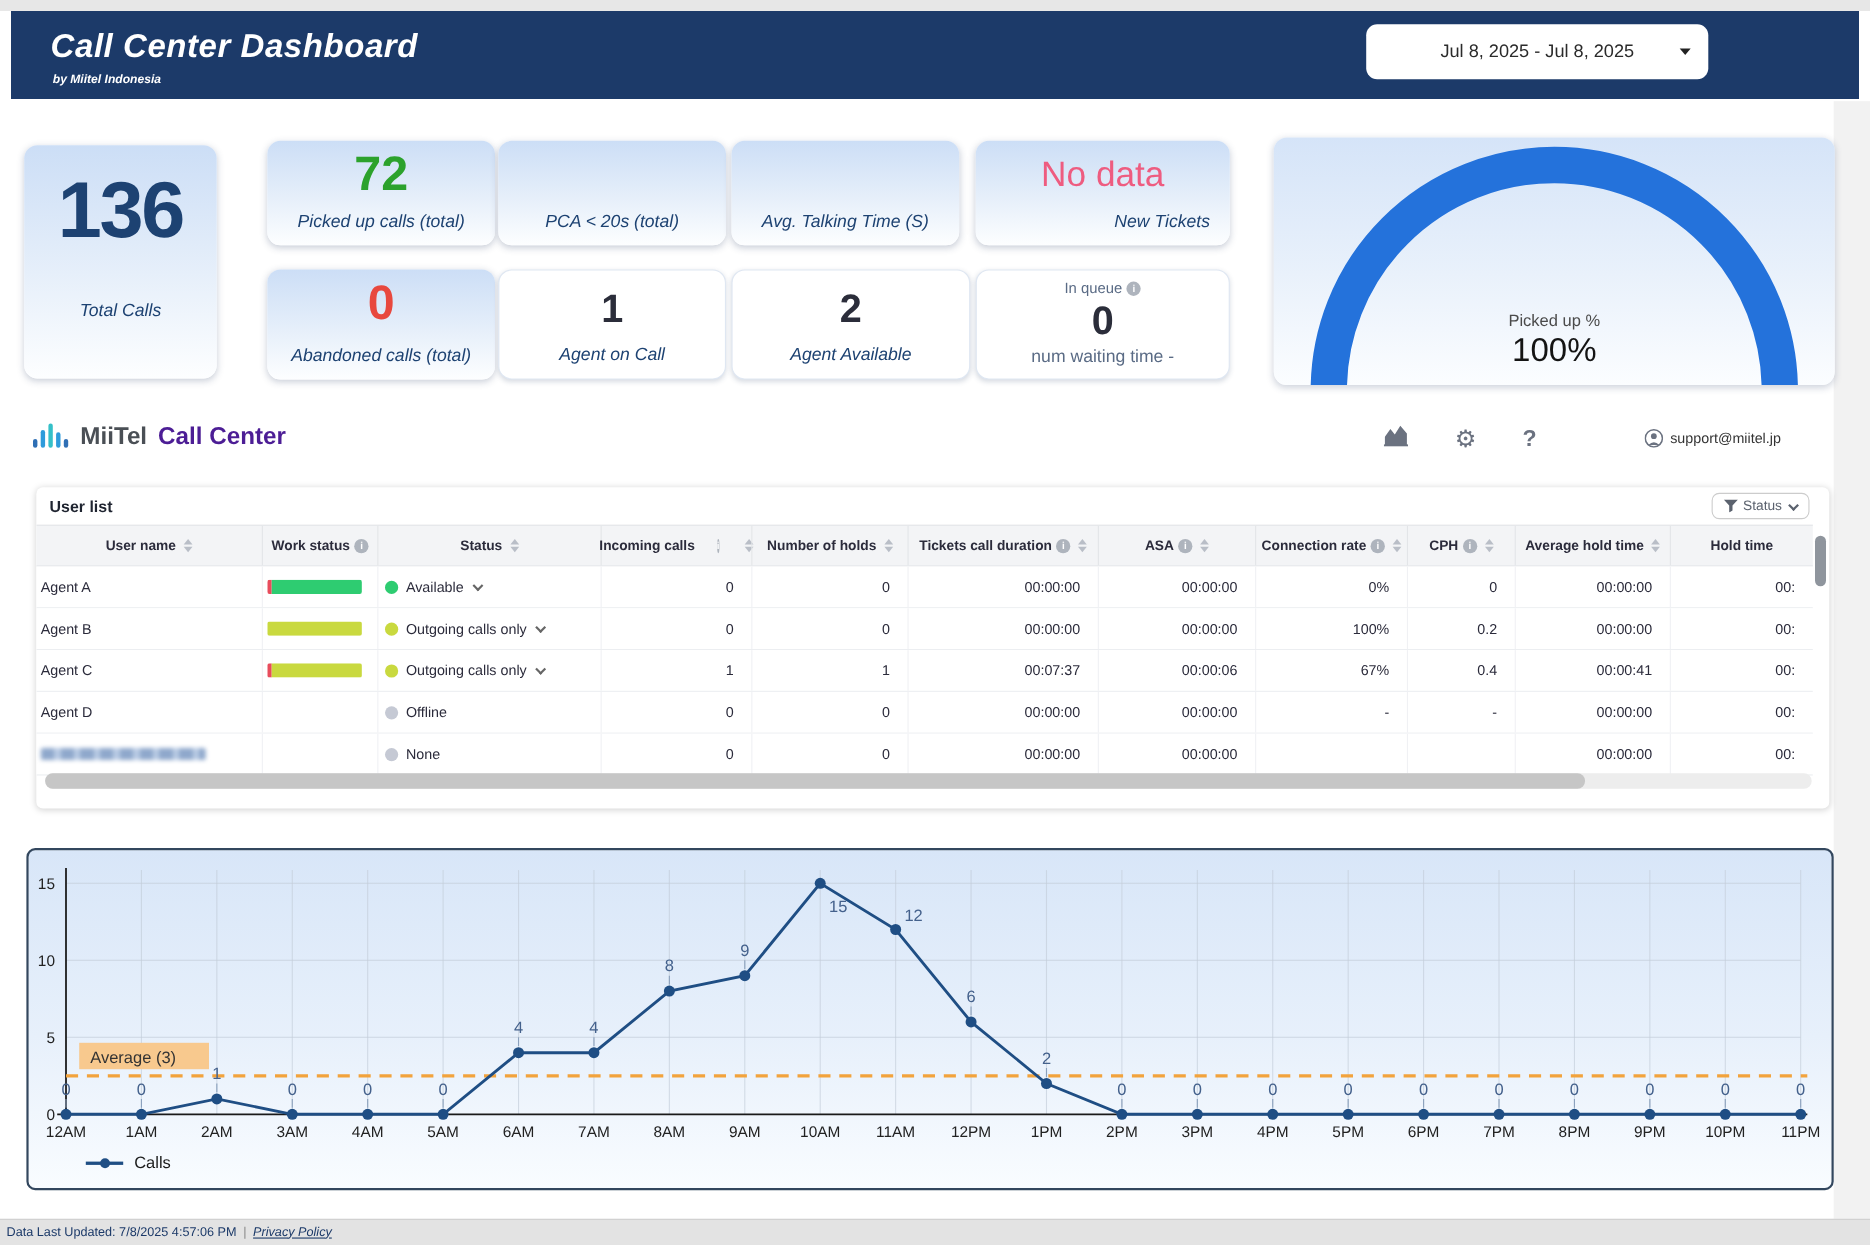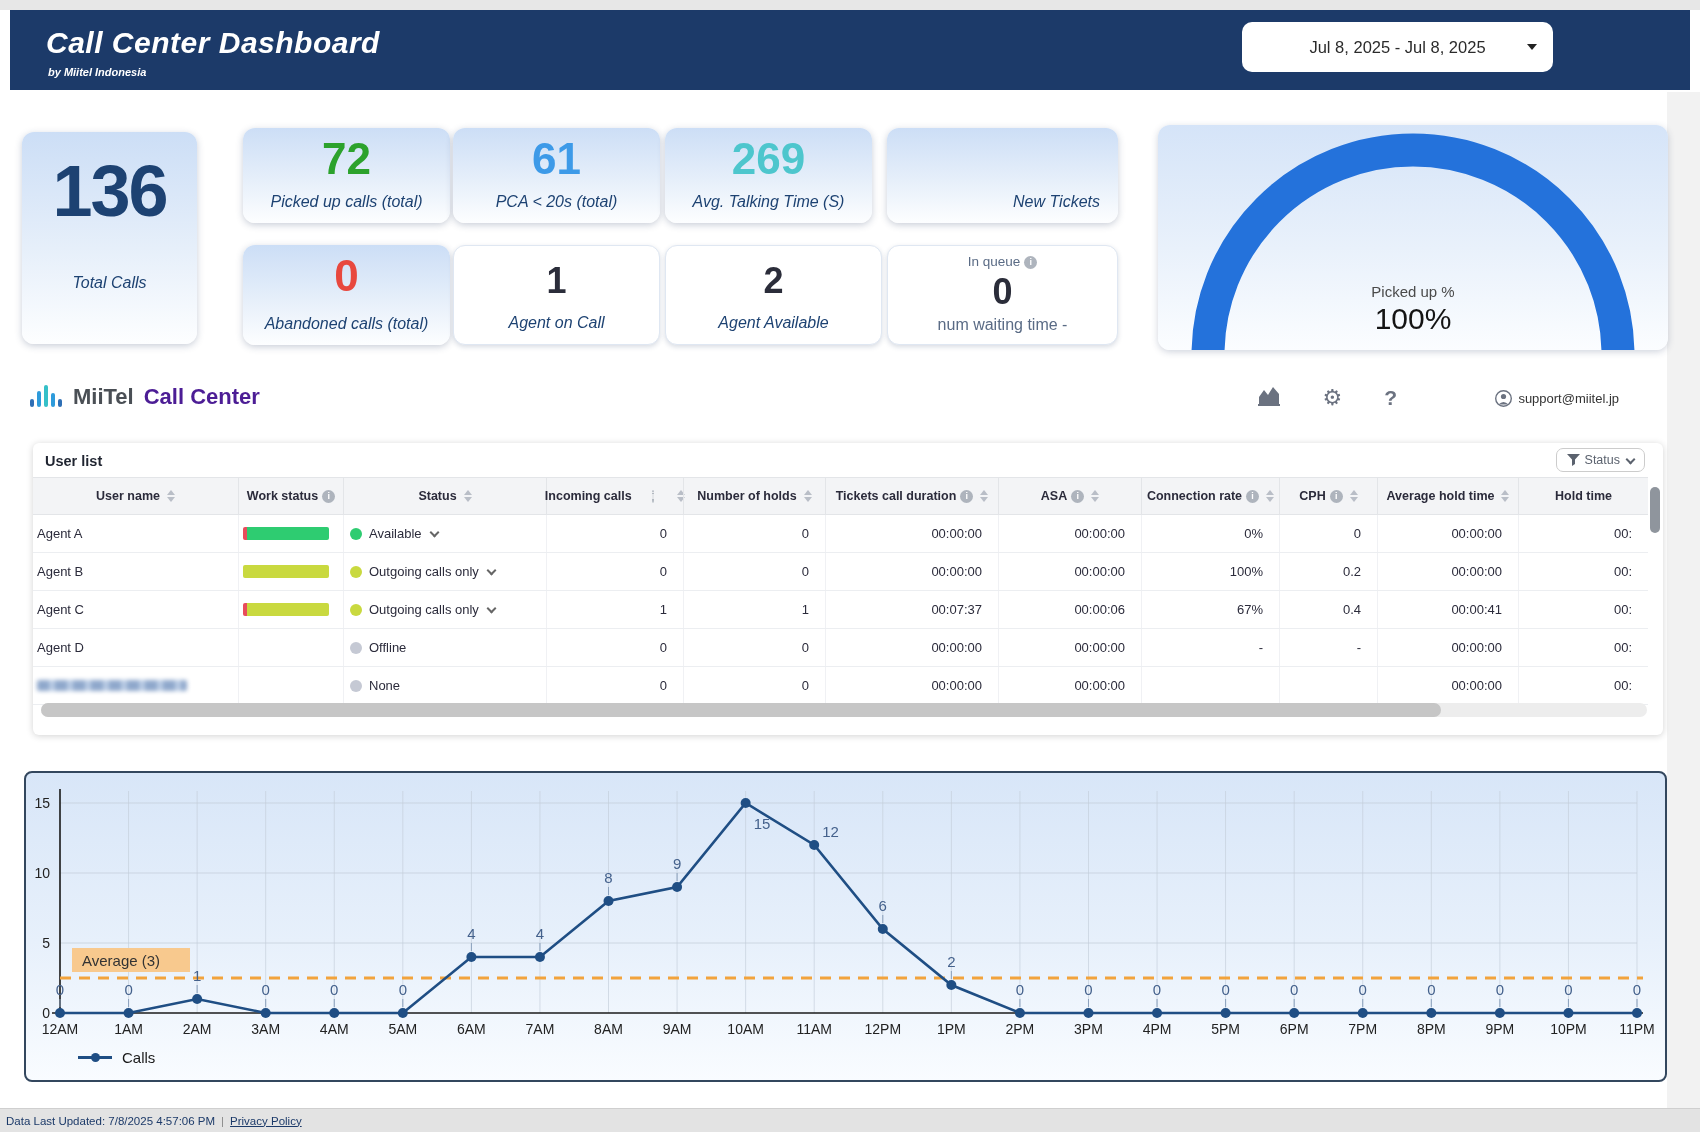--- a/index.html
+++ b/index.html
@@ -97,21 +97,21 @@
   .chartpanel svg { position:absolute; left:0; top:0; }
   .legend { position:absolute; left:52px; top:276px; display:flex; align-items:center; gap:10px; cursor:pointer; }
   .leg-line { position:relative; width:34px; height:3px; background:#1f4e84; }
   .leg-line::after { content:""; position:absolute; left:13px; top:-3px; width:9px; height:9px; border-radius:50%; background:#1f4e84; }
   .legend span.lg { font-size:15px; color:#1a1a1a; }
 
   
   .footer { position:absolute; left:0; top:1108px; width:1700px; height:24px; background:#e3e3e3; border-top:1px solid #cfcfcf;
             display:flex; align-items:center; padding-left:6px; font-size:11.5px; color:#1c3a69; gap:6px; }
   .footer .sep { color:#8a8a8a; }
-  .footer a { color:#1c3a69; text-decoration:underline; cursor:pointer; }
+  .footer a { color:#1c3a69; text-decoration:underline; cursor:pointer;font-style:italic; }
 </style>
 </head>
 <body>
 
 <div class="topstrip"></div>
 <div class="right-gutter"></div>
 
 <div class="header">
   <div class="title">Call Center Dashboard</div>
   <div class="subtitle">by Miitel Indonesia</div>
@@ -123,28 +123,27 @@
 
 <div class="card grad c1">
   <div class="big">136</div>
   <div class="lbl">Total Calls</div>
 </div>
 <div class="card grad row1 c2">
   <div class="val green">72</div>
   <div class="lbl bottom">Picked up calls (total)</div>
 </div>
 <div class="card grad row1 c3">
-  <div class="val blue">61</div>
   <div class="lbl bottom">PCA &lt; 20s (total)</div>
 </div>
 <div class="card grad row1 c4">
-  <div class="val teal">269</div>
   <div class="lbl bottom">Avg. Talking Time (S)</div>
 </div>
 <div class="card grad row1 c5">
+  <div class="nodata pink">No data</div>
   <div class="lbl bottom">New Tickets</div>
 </div>
 <div class="card grad row2 c6">
   <div class="val red">0</div>
   <div class="lbl bottom">Abandoned calls (total)</div>
 </div>
 <div class="card plain row2 c7">
   <div class="val dark">1</div>
   <div class="lbl bottom">Agent on Call</div>
 </div>

